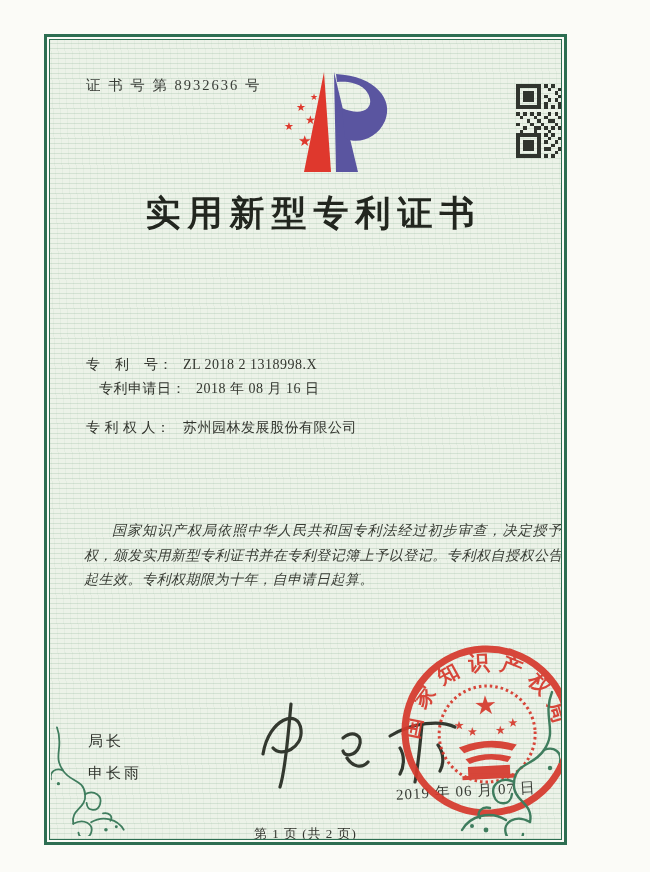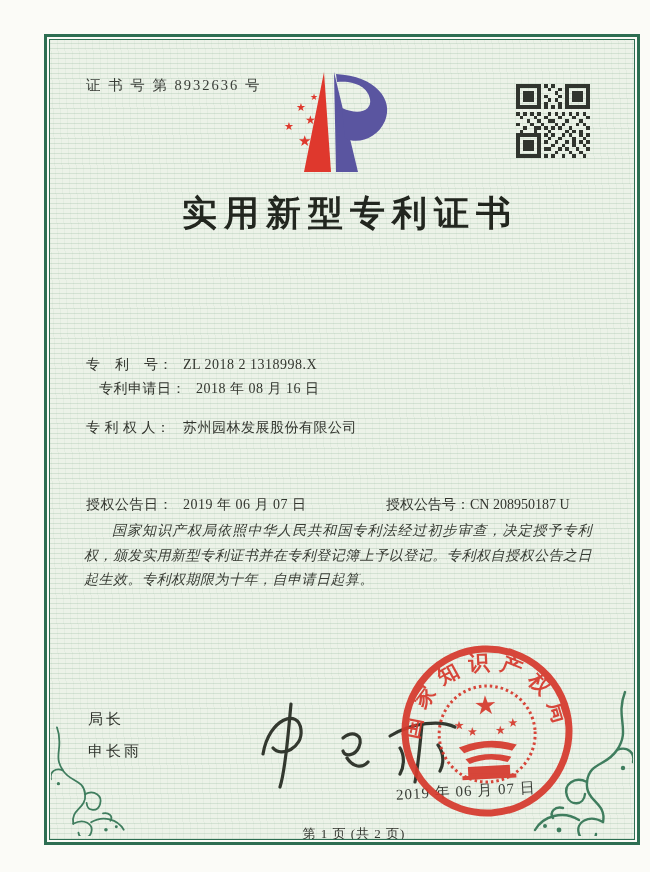--- a/index.html
+++ b/index.html
@@ -4,21 +4,21 @@
 <style>
   html,body{margin:0;padding:0;}
   body{
     width:650px;height:872px;overflow:hidden;
     background:#fbfbf7;
     font-family:"Liberation Serif","DejaVu Serif",serif;
     color:#2b2f2a;
     position:relative;
   }
   .cert{
-    position:absolute;left:44px;top:34px;width:596px;height:811px;
+    position:absolute;left:44px;top:34px;width:523px;height:811px;
     border:3px solid #2d6e52;box-sizing:border-box;
   }
   .cert-inner{
     position:absolute;inset:2px;
     border:1px solid #2d6e52;
     background-color:#ecf2e8;
     background-image:
       repeating-linear-gradient(0deg, rgba(110,160,125,.20) 0px, rgba(110,160,125,.20) 1px, transparent 1px, transparent 5px),
       repeating-linear-gradient(88deg, rgba(110,160,125,.07) 0px, rgba(110,160,125,.07) 1px, transparent 1px, transparent 7px);
     overflow:hidden;
@@ -41,30 +41,30 @@
   .frow-1{top:218px;} .frow-2{top:264px;} .frow-3{top:316px;}
   .frow-4{top:340px;margin-left:13px;} .frow-5{top:379px;} .frow-6{top:417px;}
   .frow-grant{top:456px;}
   .grant2{position:absolute;left:300px;top:0;}
   .paras{position:absolute;left:34px;top:479px;width:508px;}
   .paras p{
     margin:0 0 1px 0;font-size:14px;line-height:24.5px;
     text-indent:2em;font-style:italic;color:#383c34;
     text-align:justify;letter-spacing:.5px;
   }
-  .signer{position:absolute;left:38px;top:670px;font-size:15px;letter-spacing:3px;color:#2f332c;}
+  .signer{position:absolute;left:38px;top:692px;font-size:15px;letter-spacing:3px;color:#2f332c;}
   .signer div{margin-bottom:13px;}
   .signature{position:absolute;left:185px;top:652px;width:230px;height:105px;}
   .seal{position:absolute;left:348px;top:602px;width:178px;height:178px;opacity:.92;transform:rotate(-3deg);}
   .seal-date{
     position:absolute;left:346px;top:742px;font-size:15px;letter-spacing:1px;
     color:#3a3e37;transform:rotate(-3deg);white-space:nowrap;
   }
   .footer{
-    position:absolute;left:12px;top:785px;width:100%;text-align:center;
+    position:absolute;left:0;top:785px;width:100%;text-align:center;
     font-size:13px;letter-spacing:1px;color:#33362f;
   }
   .flourish{position:absolute;pointer-events:none;}
   .flourish.br{right:1px;bottom:3px;width:128px;height:146px;}
   .flourish.bl{left:1px;bottom:3px;width:95px;height:112px;transform:scaleX(-1);}
 </style>
 </head>
 <body>
 
 <div class="cert">
@@ -98,24 +98,20 @@
     <h1 class="title">实用新型专利证书</h1>
 
     <div class="frow frow-3">
       <span class="lbl">专　利　号：</span><span class="val">ZL 2018 2 1318998.X</span>
     </div>
     <div class="frow frow-4">
       <span class="lbl">专利申请日：</span><span class="val">2018 年 08 月 16 日</span>
     </div>
     <div class="frow frow-5">
       <span class="lbl">专 利 权 人：</span><span class="val">苏州园林发展股份有限公司</span>
-    </div>
-    <div class="frow frow-grant">
-      <span class="lbl">授权公告日：</span><span class="val">2019 年 06 月 07 日</span>
-      <span class="grant2"><span>授权公告号：</span><span>CN 208950187 U</span></span>
     </div>
 
     <div class="paras">
       <p>国家知识产权局依照中华人民共和国专利法经过初步审查，决定授予专利权，颁发实用新型专利证书并在专利登记簿上予以登记。专利权自授权公告之日起生效。专利权期限为十年，自申请日起算。</p>
     </div>
 
     <div class="signer">
       <div>局长</div>
       <div>申长雨</div>
     </div>

